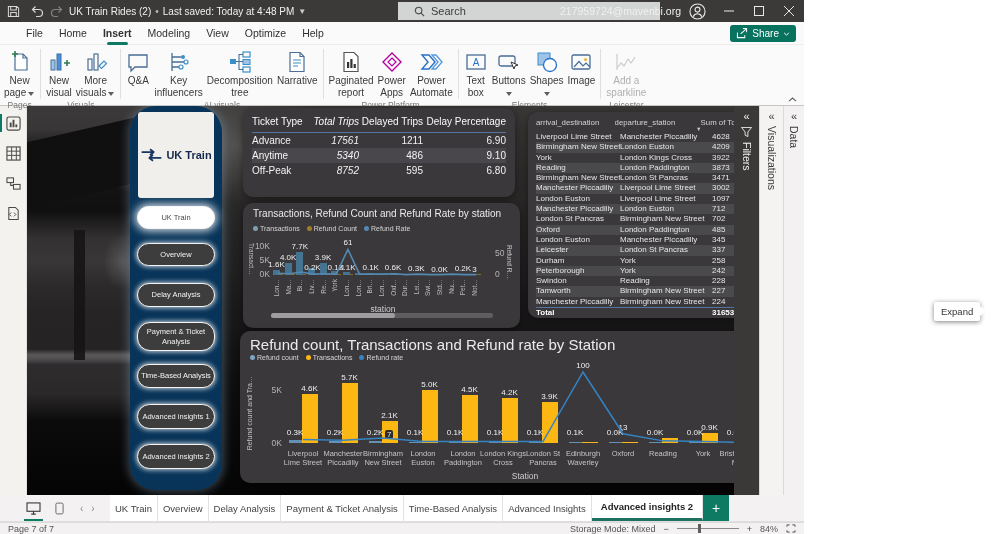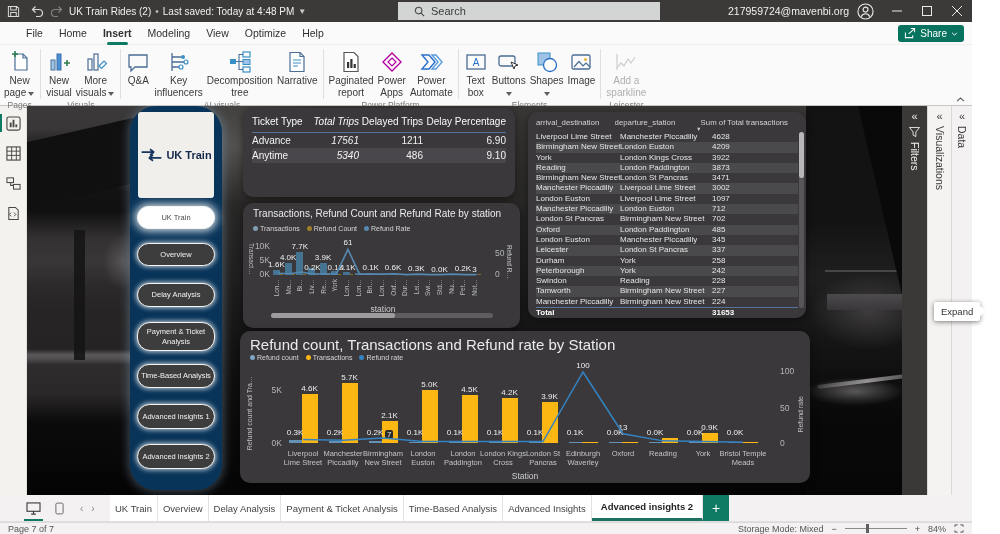--- a/index.html
+++ b/index.html
@@ -1,17 +1,17 @@
 <!DOCTYPE html>
 <html><head>
 <meta charset="utf-8">
 <style>
 *{margin:0;padding:0;box-sizing:border-box;}
 html,body{width:1000px;height:534px;overflow:hidden;}
-#app{width:972px;height:534px;font-family:"Liberation Sans",sans-serif;position:relative;background:#f4f1f2;font-size:11px;}
+#app{width:804px;height:534px;font-family:"Liberation Sans",sans-serif;position:relative;background:#f4f1f2;font-size:11px;}
 svg{display:block;}
 
 #titlebar{height:22px;background:#3b3a38;display:flex;align-items:center;color:#e8e8e8;position:relative;}
 .tb-icon{width:18px;height:22px;display:flex;align-items:center;justify-content:center;color:#d8d8d8;}
 .tb-icon.dim{opacity:.45;}
 #tb-title{margin-left:3px;font-size:10px;color:#f0f0f0;display:flex;align-items:center;gap:4px;white-space:nowrap;}
 #tb-title .sep{color:#bbb;}
 #search-box{position:absolute;left:398px;top:2px;width:262px;height:18px;background:#d2d5d4;display:flex;align-items:center;color:#3c3c3c;padding-left:16px;gap:6px;font-size:11px;}
 #tb-right{position:absolute;right:0;top:0;height:22px;display:flex;align-items:center;}
 #account-email{font-size:10.5px;color:#f0f0f0;margin-right:8px;}
@@ -521,20 +521,26 @@
               <div class="tt-c1">Advance</div>
               <div class="tt-c2">17561</div>
               <div class="tt-c3">1211</div>
               <div class="tt-c4">6.90</div>
             </div>
             <div class="tt-row alt">
               <div class="tt-c1">Anytime</div>
               <div class="tt-c2">5340</div>
               <div class="tt-c3">486</div>
               <div class="tt-c4">9.10</div>
+            </div>
+            <div class="tt-row">
+              <div class="tt-c1">Off-Peak</div>
+              <div class="tt-c2">8752</div>
+              <div class="tt-c3">595</div>
+              <div class="tt-c4">6.80</div>
             </div>
           </div>
       </div>
 
       <div class="card" id="station-card">
         <div id="station-table">
             <div class="st-hrow">
               <div class="st-c1">arrival_destination</div>
               <div class="st-c2">departure_station</div>
               <div class="st-c3">Sum of Total transactions</div>

